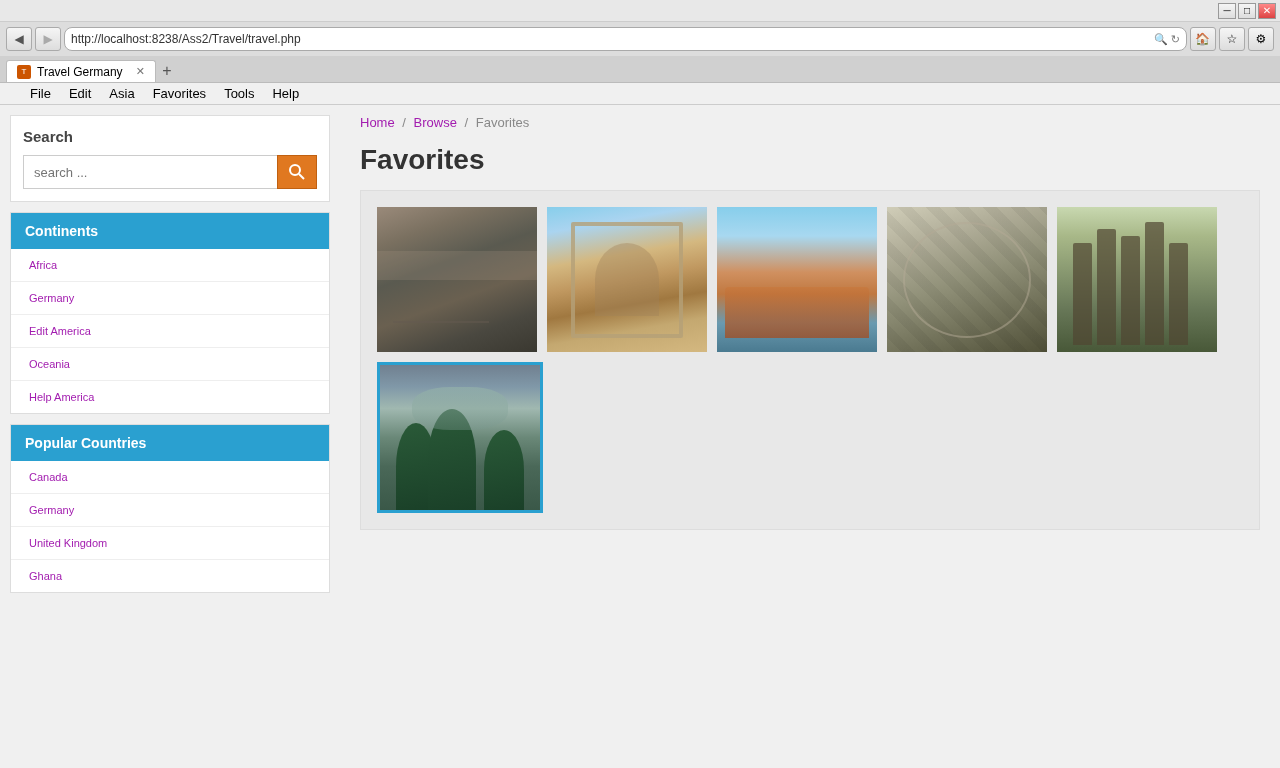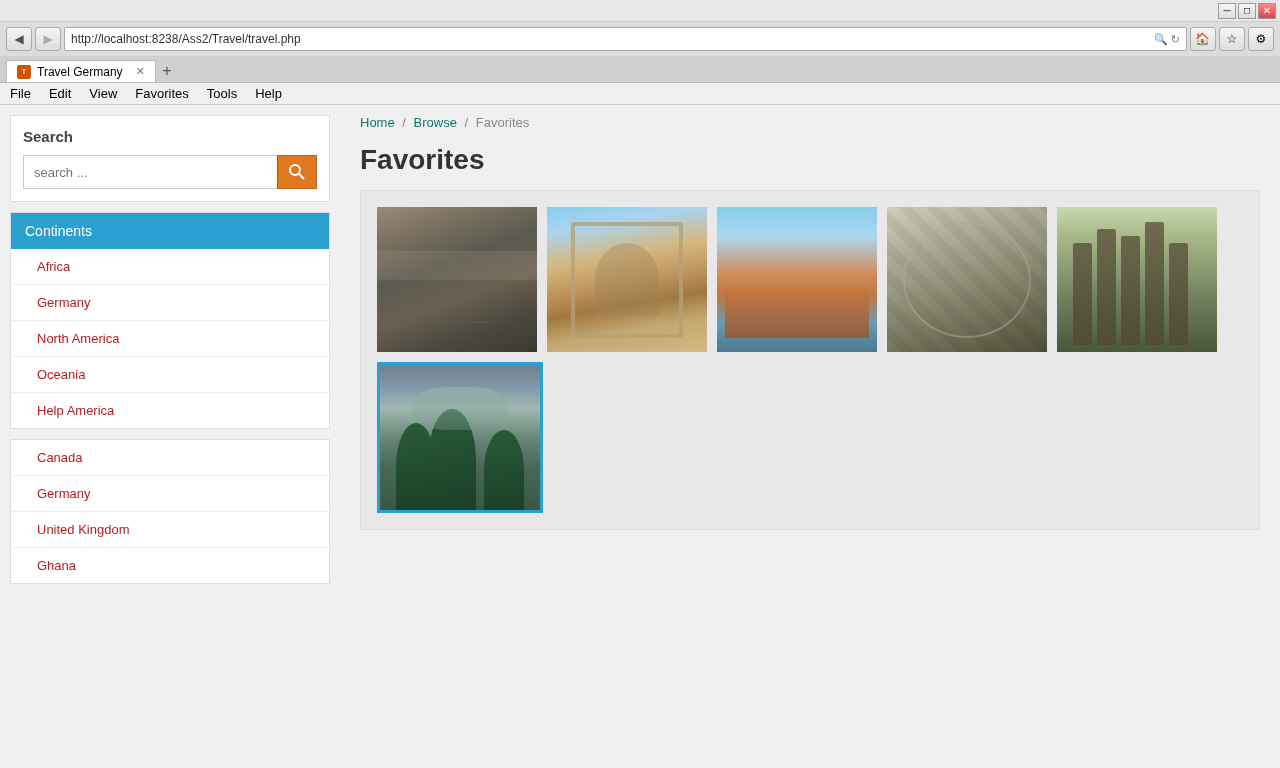--- a/index.html
+++ b/index.html
@@ -7,54 +7,54 @@
 
     
     .browser-chrome { background: #ddd; border-bottom: 1px solid #bbb; }
     .browser-titlebar { background: #e8e8e8; display: flex; align-items: center; justify-content: flex-end; padding: 2px 4px; height: 22px; border-bottom: 1px solid #ccc; }
     .browser-titlebar-btn { width: 18px; height: 16px; border: 1px solid #999; background: linear-gradient(to bottom, #f5f5f5, #ddd); margin-left: 2px; display: inline-flex; align-items: center; justify-content: center; font-size: 10px; cursor: pointer; }
     .browser-titlebar-btn.close { background: linear-gradient(to bottom, #f88, #d44); color: white; }
     .browser-nav { display: flex; align-items: center; padding: 3px 6px; background: #ddd; height: 34px; gap: 3px; }
     .nav-btn { width: 26px; height: 24px; border: 1px solid #aaa; background: linear-gradient(to bottom, #f5f5f5, #ddd); border-radius: 3px; display: flex; align-items: center; justify-content: center; cursor: pointer; font-size: 12px; }
     .nav-btn.back { color: #555; }
     .nav-btn.forward { color: #aaa; }
-    .address-bar { flex: 1; height: 24px; border: 1px solid #aaa; background: white; padding: 2px 6px; display: flex; align-items: center; border-radius: 2px; font-size: 12px; }
+    .address-bar { flex: 1; height: 24px; border: 1px solid #aaa; background: white; padding: 2px 6px; display: flex; align-items: center; border-radius: 8px; font-size: 12px; }
     .address-url { flex: 1; font-size: 12px; color: #333; }
     .address-icons { display: flex; gap: 3px; align-items: center; }
     .addr-icon { color: #777; font-size: 11px; cursor: pointer; }
     .tab-bar { display: flex; align-items: flex-end; padding: 0 6px; background: #d0d0d0; height: 26px; }
     .tab { background: white; border: 1px solid #bbb; border-bottom: none; padding: 3px 10px; font-size: 12px; display: flex; align-items: center; gap: 6px; min-width: 150px; height: 22px; border-radius: 3px 3px 0 0; }
     .tab-favicon { width: 14px; height: 14px; background: #cc5500; border-radius: 2px; display: flex; align-items: center; justify-content: center; color: white; font-size: 8px; }
     .tab-close { margin-left: auto; color: #777; font-size: 11px; cursor: pointer; }
     .tab-new { width: 22px; height: 22px; display: flex; align-items: center; justify-content: center; font-size: 16px; color: #555; cursor: pointer; }
 
     
-    .menu-bar { background: #f0f0f0; display: flex; gap: 2px; padding: 2px 2px; border-bottom: 1px solid #ccc; height: 22px; align-items: center; }
+    .menu-bar { background: #f0f0f0; display: flex; gap: 2px; padding: 2px 22px; border-bottom: 1px solid #ccc; height: 22px; align-items: center; }
     .menu-item { padding: 2px 8px; font-size: 13px; cursor: pointer; }
 
     
     .page { display: flex; min-height: 690px; background: #f0f0f0; }
 
     
     .sidebar { width: 340px; min-width: 340px; padding: 10px; }
     .search-box { background: white; border: 1px solid #ddd; padding: 12px; margin-bottom: 10px; }
     .search-title { font-size: 15px; font-weight: bold; color: #444; margin-bottom: 10px; }
     .search-row { display: flex; gap: 0; }
     .search-input { flex: 1; height: 34px; border: 1px solid #ccc; padding: 0 10px; font-size: 13px; color: #999; border-right: none; }
     .search-btn { width: 40px; height: 34px; background: #e07820; border: 1px solid #c06010; color: white; font-size: 14px; cursor: pointer; display: flex; align-items: center; justify-content: center; }
 
     .sidebar-section { background: white; border: 1px solid #ddd; margin-bottom: 10px; }
-    .sidebar-section-header { background: #2aa0d0; color: white; padding: 10px 14px; font-size: 14px; font-weight: normal; }
-    .sidebar-link { display: block; padding: 10px 26px; color: #b91c1c; text-decoration: none; border-bottom: 1px solid #eee; font-size: 13px; cursor: pointer; }
+    .sidebar-section-header { background: #2aa0d0; color: white; padding: 10px 14px; font-size: 14px; font-weight: bold; }
+    .sidebar-link { display: block; padding: 10px 18px; color: #a21caf; text-decoration: none; border-bottom: 1px solid #eee; font-size: 11px; cursor: pointer; }
     .sidebar-link:last-child { border-bottom: none; }
 
     
     .main-content { flex: 1; padding: 10px 20px; }
     .breadcrumb { color: #2aa0d0; font-size: 13px; margin-bottom: 14px; }
-    .breadcrumb a { color: #0f766e; text-decoration: none; }
+    .breadcrumb a { color: #a21caf; text-decoration: none; }
     .breadcrumb-sep { color: #888; margin: 0 4px; }
     .breadcrumb-current { color: #888; }
     .page-title { font-size: 28px; font-weight: bold; color: #333; margin-bottom: 14px; }
 
     .gallery { background: #e8e8e8; border: 1px solid #ddd; padding: 16px; display: flex; flex-wrap: wrap; gap: 10px; }
     .gallery-item { cursor: pointer; }
     .gallery-item.selected { border: 3px solid #2aa0d0; }
 
     
     .img-1 { width: 160px; height: 145px; background: linear-gradient(135deg, #8a7a6a 0%, #5a5a5a 30%, #7a6a5a 60%, #4a4a4a 100%); position: relative; }
@@ -98,21 +98,21 @@
       <span>Travel Germany</span>
       <span class="tab-close">✕</span>
     </div>
     <div class="tab-new">+</div>
   </div>
 </div>
 
 <div class="menu-bar">
   <span class="menu-item">File</span>
   <span class="menu-item">Edit</span>
-  <span class="menu-item">View</span>
+  <span class="menu-item">Asia</span>
   <span class="menu-item">Favorites</span>
   <span class="menu-item">Tools</span>
   <span class="menu-item">Help</span>
 </div>
 
 <div class="page">
 
   <div class="sidebar">
 
     <div class="search-box">
@@ -125,26 +125,27 @@
             <line x1="10" y1="10" x2="15" y2="15" stroke="white" stroke-width="2"></line>
           </svg>
         </button>
       </div>
     </div>
 
     <div class="sidebar-section">
       <div class="sidebar-section-header">Continents</div>
       <a class="sidebar-link">Africa</a>
       <a class="sidebar-link">Germany</a>
-      <a class="sidebar-link">North America</a>
+      <a class="sidebar-link">Edit America</a>
       <a class="sidebar-link">Oceania</a>
       <a class="sidebar-link">Help America</a>
     </div>
 
     <div class="sidebar-section">
+      <div class="sidebar-section-header">Popular Countries</div>
       <a class="sidebar-link">Canada</a>
       <a class="sidebar-link">Germany</a>
       <a class="sidebar-link">United Kingdom</a>
       <a class="sidebar-link">Ghana</a>
     </div>
 
   </div>
 
   <div class="main-content">
 

